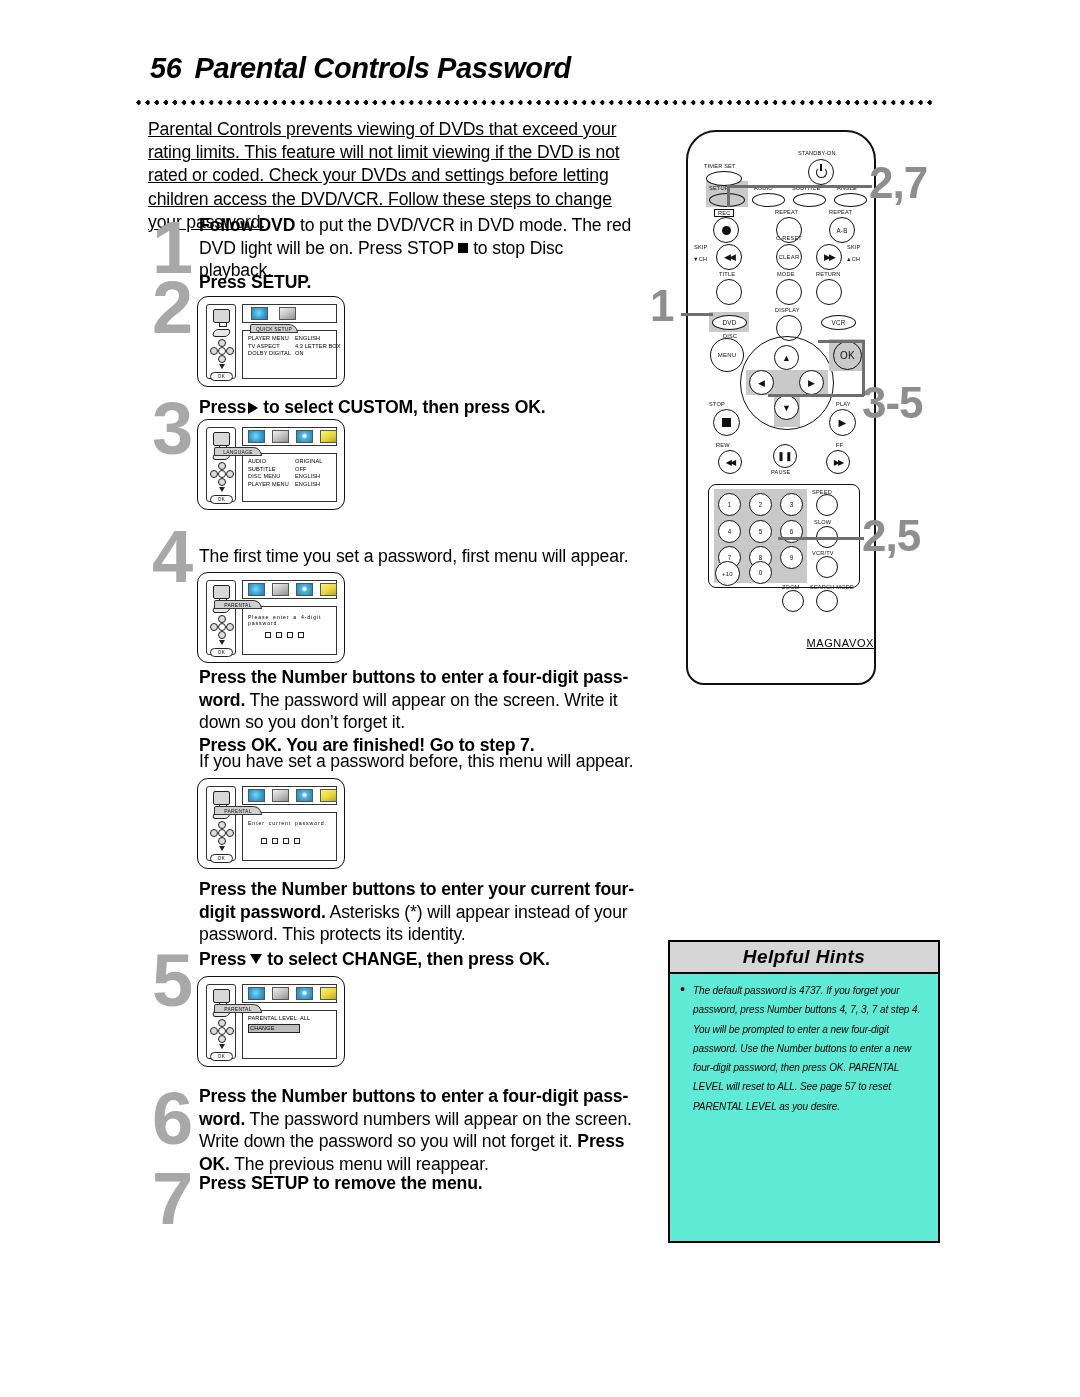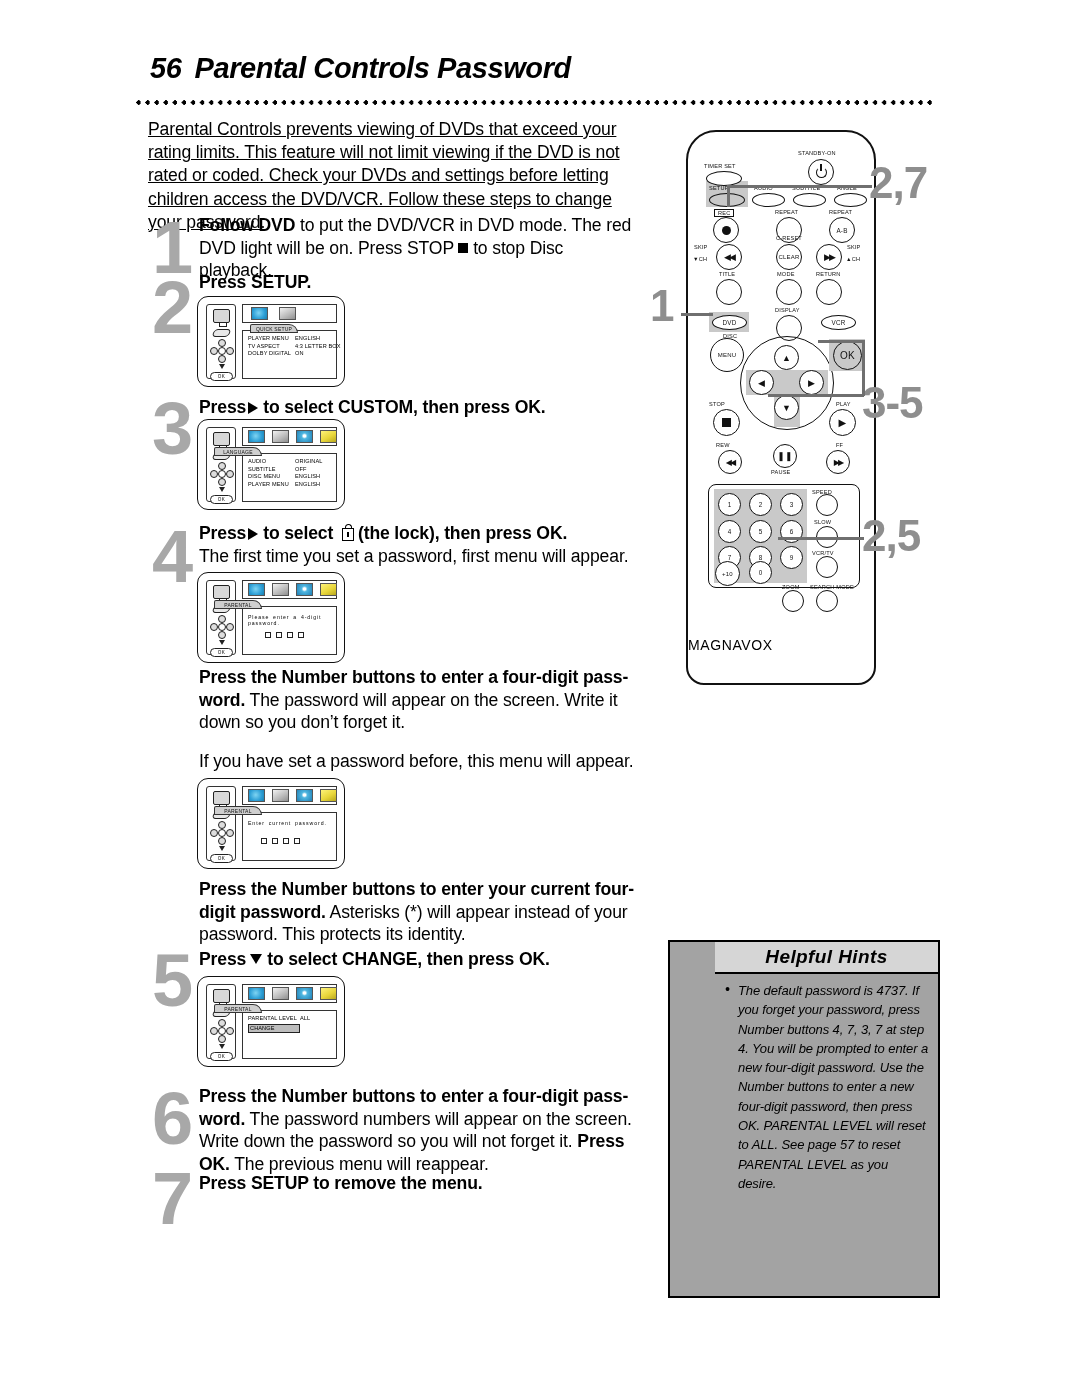--- a/index.html
+++ b/index.html
@@ -170,32 +170,32 @@
 
   .callout {
     position:absolute; font-size:44px; font-weight:bold; color:#8e8e8e;
     letter-spacing:-1px;
   }
   .cline { position:absolute; background:#6f6f6f; height:2.6px; }
   .cline-v { position:absolute; background:#6f6f6f; width:2.6px; }
 
   
   #hints {
-    position:absolute; left:668px; top:940px; width:272px; height:358px;
-    border:2px solid #000; background:#a3a3a3;padding-left:45px;
+    position:absolute; left:668px; top:940px; width:272px; height:303px;
+    border:2px solid #000; background:#5eead4;
   }
   #hints-title {
     height:32px; background:#d6d6d6; border-bottom:2px solid #000;
     font-size:19px; font-weight:bold; font-style:italic;
     display:flex; align-items:center; justify-content:center;
     letter-spacing:0.4px;
   }
   .hint {
     position:relative; margin:7px 9px 0 9px; padding-left:14px;
-    font-size:13px; font-style:italic; line-height:19.3px;
+    font-size:10px; font-style:italic; line-height:19.3px;
     letter-spacing:-0.1px;
   }
   .hint:before {
     content:"\2022"; position:absolute; left:1px; top:-1px; font-size:14px;
   }
 </style>
 </head>
 <body>
 
 <div id="page-title">
@@ -276,25 +276,21 @@
         <div><span class="k">SUBTITLE</span><span>OFF</span></div>
         <div><span class="k">DISC MENU</span><span>ENGLISH</span></div>
         <div><span class="k">PLAYER MENU</span><span>ENGLISH</span></div>
       </div>
     </div>
   </div>
 </div>
 
 <div class="stepnum" style="left:152px; top:528px;">4</div>
 <div class="steptext" style="left:199px; top:522px; width:440px;">
-  <b><span>Press</span><span style="display:inline-block;width:0;height:0;border-top:6px solid transparent;border-bottom:6px solid transparent;border-left:10px solid #000;margin:0 5px 0 2px;vertical-align:-1px;"></span><span>to select</span>
-  <span style="display:inline-block;width:12px;height:13px;border:1.4px solid #000;position:relative;vertical-align:-2px;margin:0 4px;">
-    <span style="position:absolute;left:2.5px;top:-5px;width:7px;height:5px;border:1.4px solid #000;border-bottom:none;border-radius:4px 4px 0 0;"></span>
-    <span style="position:absolute;left:4.2px;top:3px;width:1.6px;height:5px;background:#000;"></span>
-  </span><span>(the lock), then press OK.</span></b><br>
+  <br>
   <span>The first time you set a password, first menu will appear.</span>
 </div>
 <div class="osd" style="left:197px; top:572px;">
   <div class="osd-inner">
     <div class="osd-left">
       <div class="osd-mon"></div>
       <div class="osd-rem"></div>
       <div class="osd-pad">
           <i class="u"></i>
           <i class="d"></i>
@@ -314,20 +310,21 @@
     <div class="osd-tab" style="left:8px;">PARENTAL</div>
     <div class="osd-panel">
       <div class="osd-msg">Please enter a 4-digit password.</div>
       <div class="osd-boxes"><b></b><b></b><b></b><b></b></div>
     </div>
   </div>
 </div>
 
 <div class="blk" style="left:199px; top:666px; width:445px;">
   <b>Press the Number buttons to enter a four-digit pass-word.</b><span> The password will appear on the screen. Write it down so you don’t forget it.</span><br>
+  <b>Press OK. You are finished! Go to step 7.</b>
 </div>
 <div class="blk" style="left:199px; top:750px;">If you have set a password before, this menu will appear.</div>
 
 <div class="osd" style="left:197px; top:778px;">
   <div class="osd-inner">
     <div class="osd-left">
       <div class="osd-mon"></div>
       <div class="osd-rem"></div>
       <div class="osd-pad">
           <i class="u"></i>
@@ -537,21 +534,21 @@
     <div class="rb" style="left:128px; top:362px; width:22px; height:22px;"></div>
     <div class="rl" style="left:126px; top:387px;">SLOW</div>
     <div class="rb" style="left:128px; top:394px; width:22px; height:22px;"></div>
     <div class="rl" style="left:124px; top:418px;">VCR/TV</div>
     <div class="rb" style="left:128px; top:424px; width:22px; height:22px;"></div>
     <div class="rl" style="left:94px; top:452px;">ZOOM</div>
     <div class="rb" style="left:94px; top:458px; width:22px; height:22px;"></div>
     <div class="rl" style="left:122px; top:452px;">SEARCH MODE</div>
     <div class="rb" style="left:128px; top:458px; width:22px; height:22px;"></div>
 
-    <div style="position:absolute;left:0;right:0;top:505px;text-align:left;font-size:14px;letter-spacing:0.6px;">MAGNAVOX</div>
+    <div style="position:absolute;left:0;right:0;top:505px;text-align:right;font-size:11px;letter-spacing:0.6px;text-decoration:underline;">MAGNAVOX</div>
   </div>
 </div>
 
 <div class="callout" style="left:650px; top:281px;">1</div>
 <div class="cline" style="left:681px; top:313px; width:32px;"></div>
 
 <div class="callout" style="left:869px; top:158px;">2,7</div>
 <div class="cline" style="left:727px; top:185px; width:145px;"></div>
 <div class="cline-v" style="left:727px; top:185px; height:22px;"></div>
 

